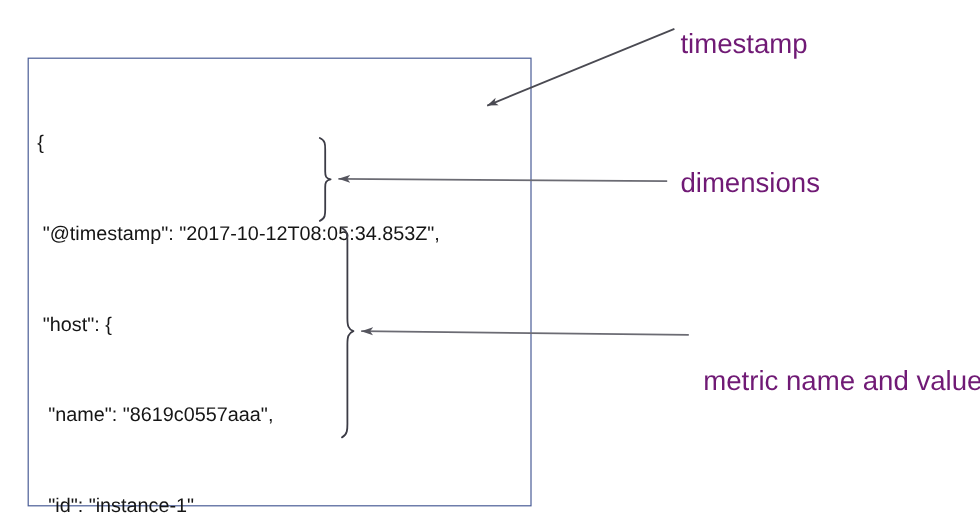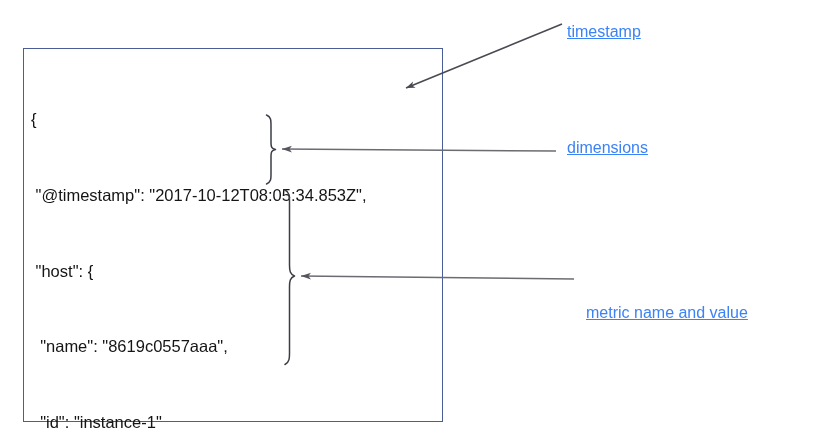--- a/index.html
+++ b/index.html
@@ -45,24 +45,23 @@
   .json-line {
     white-space: pre;
     display: block;
     height: 25.2px;
   }
 
   
   .annotation-label {
     position: absolute;
     font-family: "Liberation Sans", sans-serif;
-    font-size: 16px;
-    color: #3b82f6;
+    font-size: 23px;
+    color: #701a75;
     white-space: nowrap;
-    text-decoration: underline;
   }
   #label-timestamp { left: 567px; top: 23px; }
   #label-dimensions { left: 567px; top: 139px; text-align: right; }
   #label-metric { left: 586px; top: 268px; margin-top: 36px; }
 
   
   #overlay {
     position: absolute;
     left: 0;
     top: 0;

